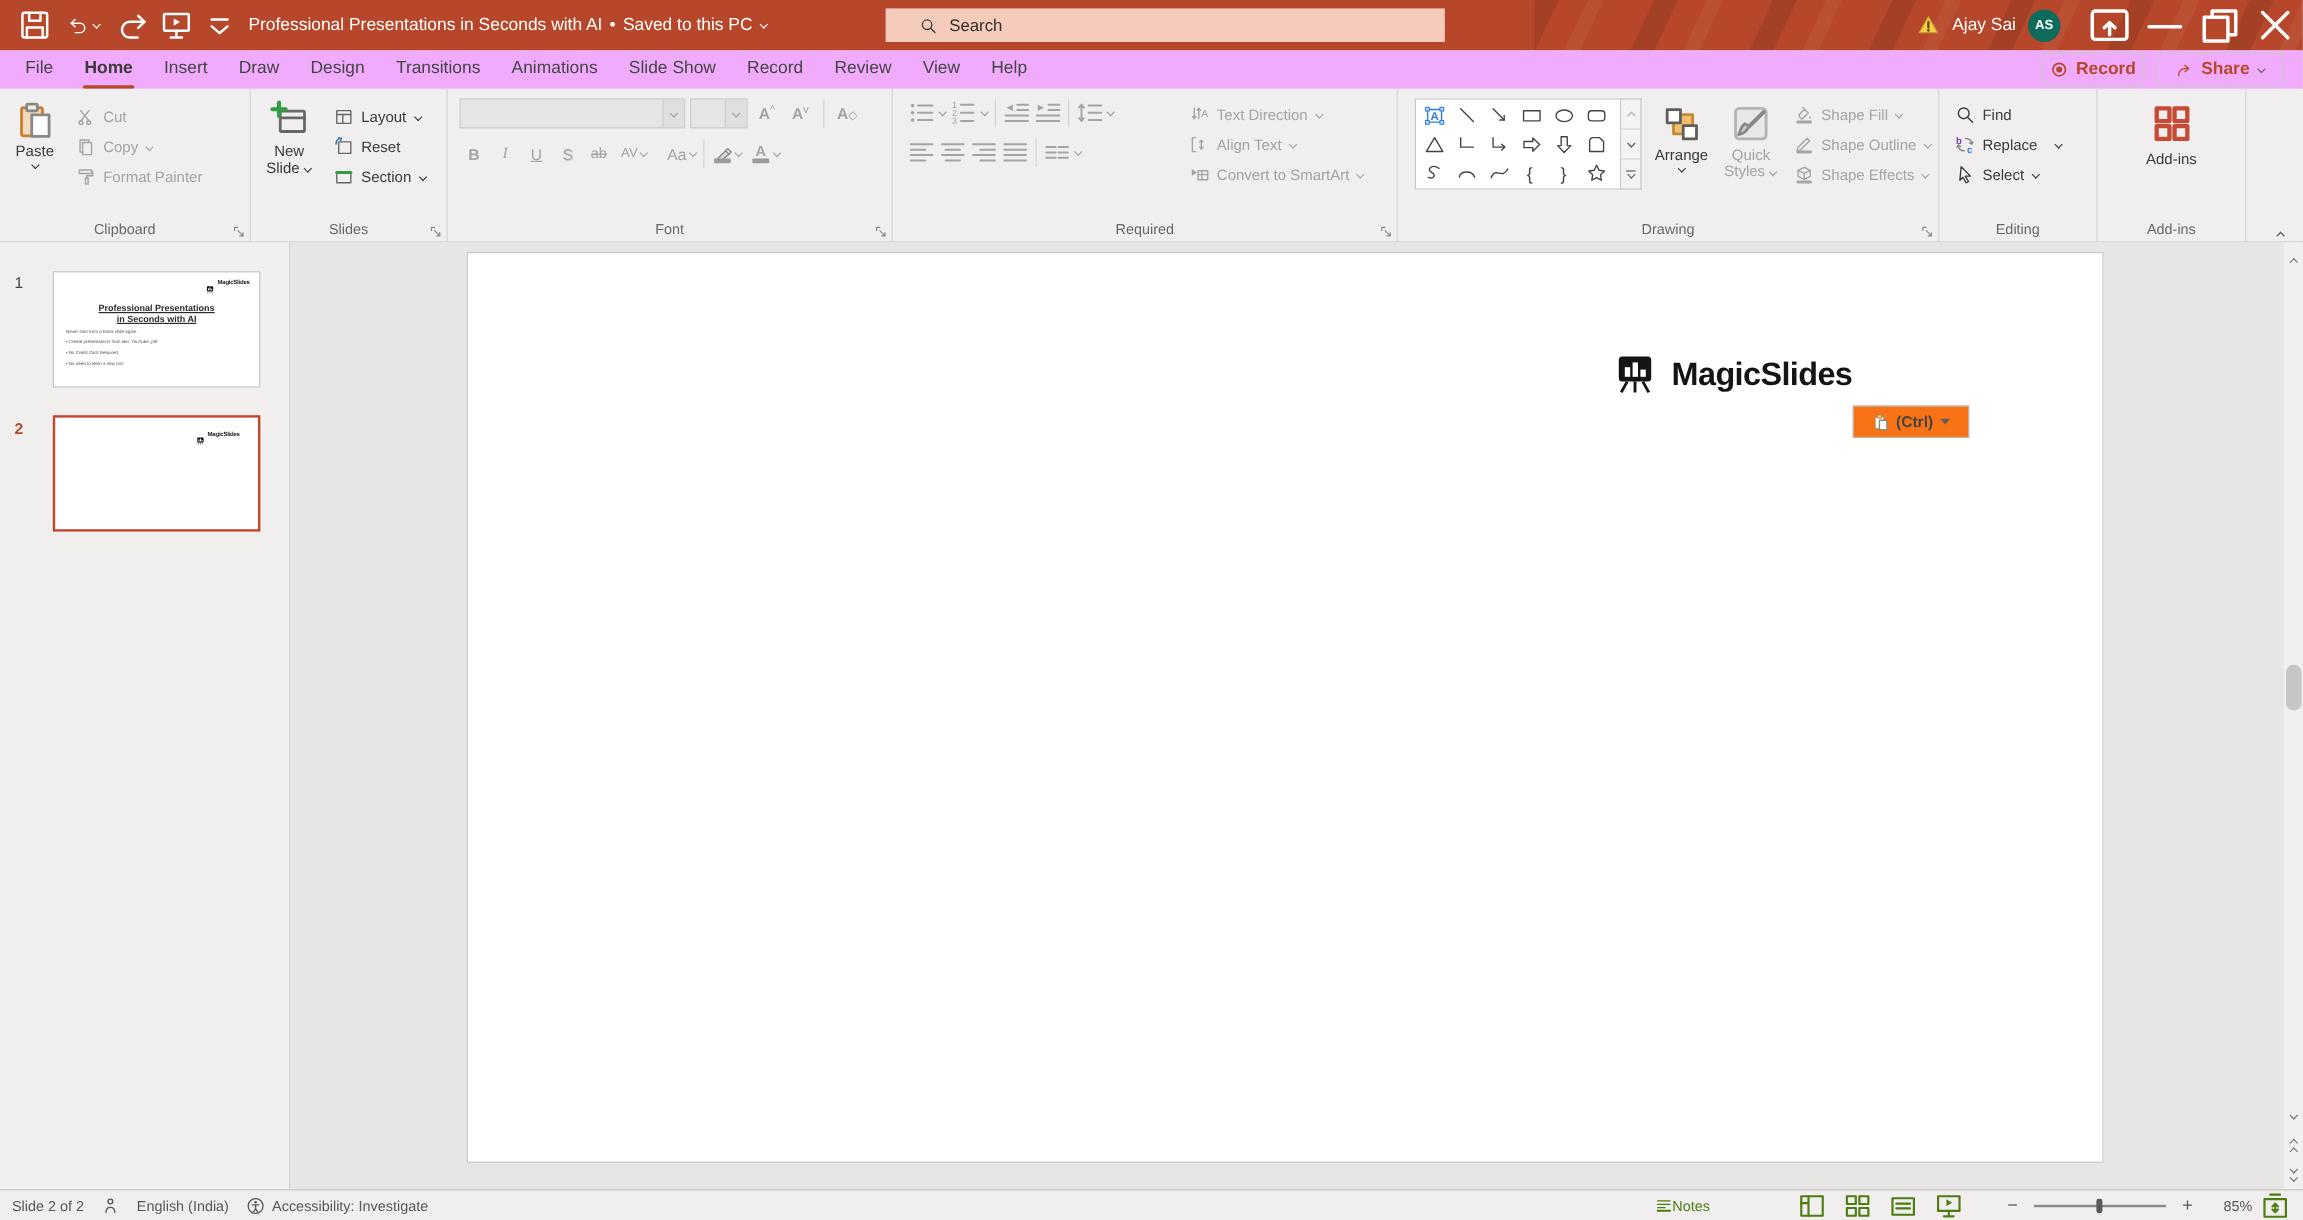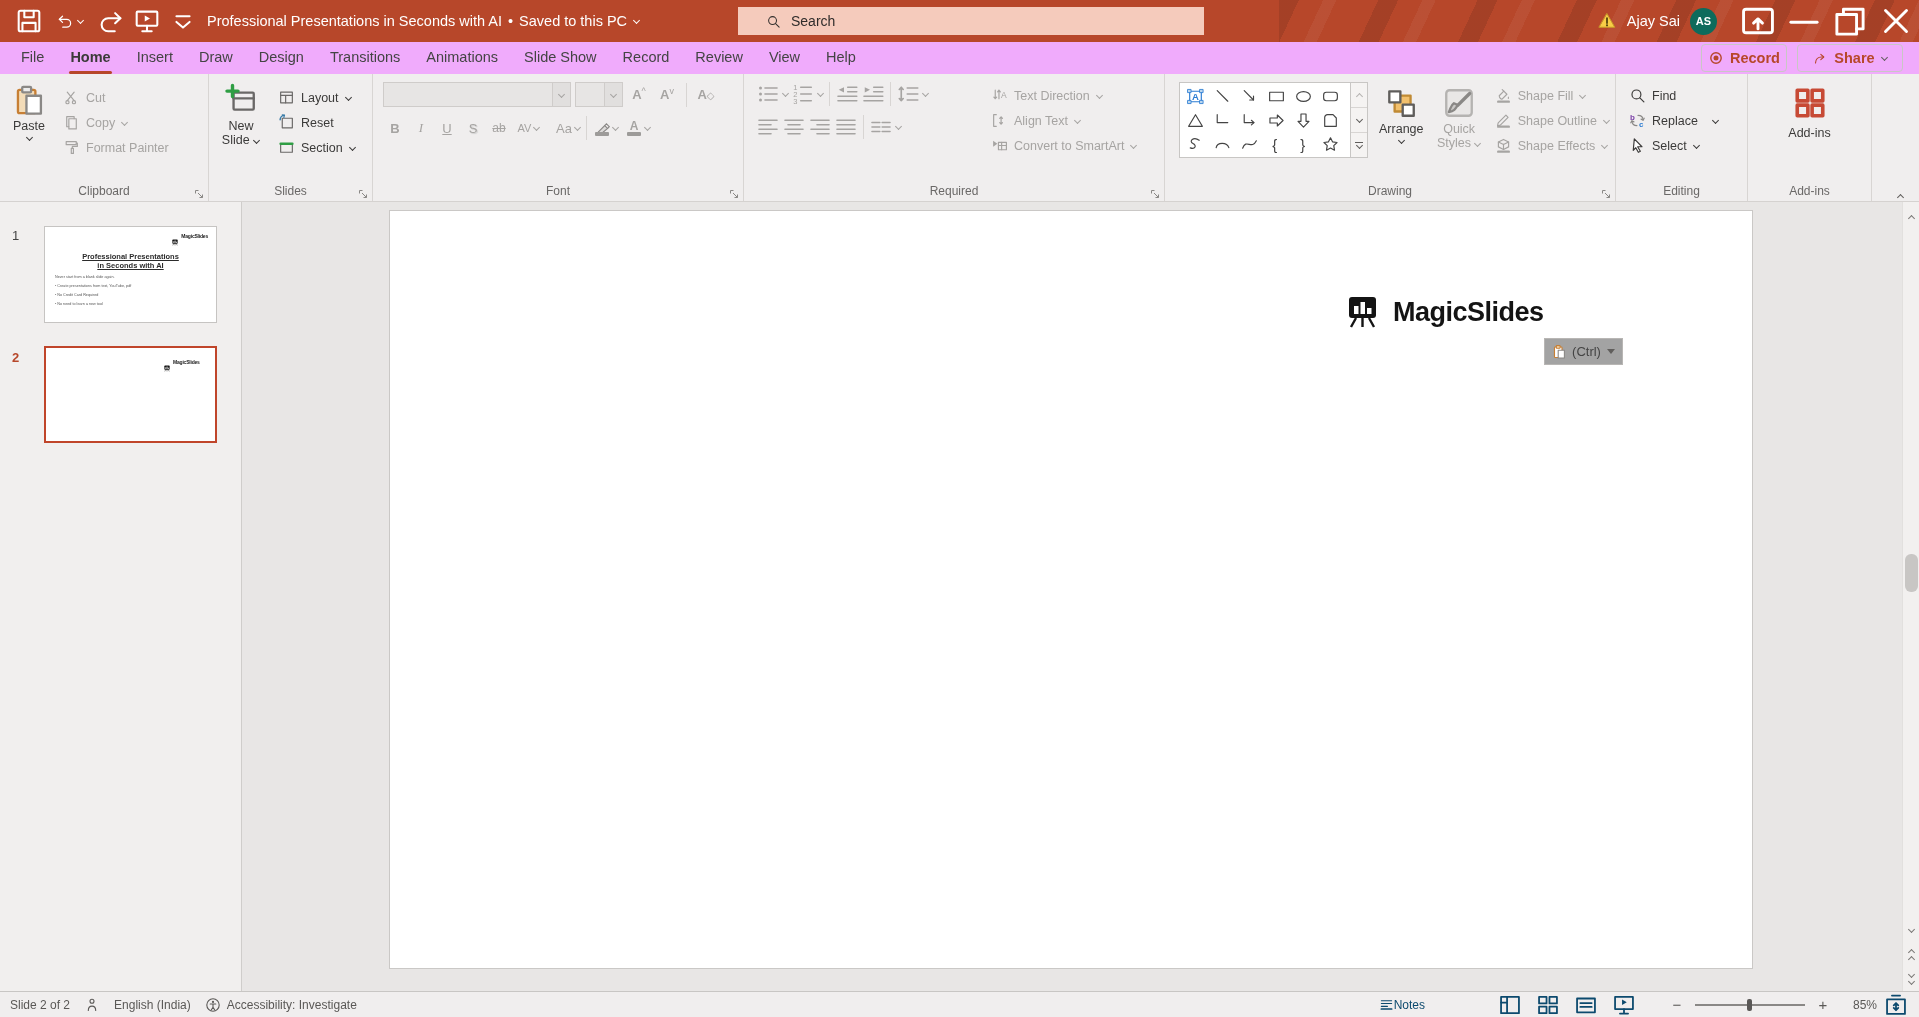--- a/index.html
+++ b/index.html
@@ -78,35 +78,35 @@
   .minilogo svg{width:7px;height:7px;}
   .minilogo span{font-size:5px;font-weight:bold;color:#1a1a1a;letter-spacing:-0.2px;}
   #t1title{margin-top:25px;text-align:center;font-size:7.5px;font-weight:bold;color:#2b2b2b;text-decoration:underline;line-height:9px;}
   #t1bullets{margin:4px 0 0 10px;}
   #t1bullets div{font-size:6px;transform:scale(.62);transform-origin:0 0;color:#555;line-height:9px;white-space:nowrap;}
   #canvasarea{position:absolute;left:242px;top:0;width:1660px;height:789px;background:#e8e6e5;}
   #slidecanvas{position:absolute;left:147px;top:8px;width:1364px;height:759px;background:#fff;border:1px solid #cac8c6;}
   #canvas-logo{position:absolute;left:957px;top:83px;display:flex;align-items:center;gap:10px;cursor:pointer;}
   #canvas-logo svg{width:36px;height:36px;}
   #canvas-logo span{font-size:27px;font-weight:bold;color:#141414;letter-spacing:-0.5px;}
-  #paste-opts{position:absolute;left:1154px;top:127px;width:79px;height:27px;background:#a3a3a3;border:1px solid #b8b6b4;display:flex;align-items:center;justify-content:center;gap:4px;font-size:13px;color:#444;cursor:pointer;}
+  #paste-opts{position:absolute;left:1154px;top:127px;width:97px;height:27px;background:#f97316;border:1px solid #b8b6b4;display:flex;align-items:center;justify-content:center;gap:4px;font-size:13px;color:#444;cursor:pointer;font-weight:bold;}
   #paste-opts svg{width:16px;height:16px;}
   #paste-opts .arr{width:0;height:0;border-left:4px solid transparent;border-right:4px solid transparent;border-top:5px solid #605e5c;margin-left:2px;}
   
   #vscroll{position:absolute;right:0;top:0;width:17px;height:789px;background:#f2f0ef;border-left:1px solid #e2e0de;}
   .scbtn{position:absolute;left:0;width:17px;height:18px;display:flex;align-items:center;justify-content:center;color:#7a7876;cursor:pointer;}
   #vthumb{position:absolute;left:2px;top:352px;width:13px;height:38px;background:#c8c6c4;border-radius:6px;cursor:grab;}
   .dblchev{display:flex;flex-direction:column;gap:1px;align-items:center;}
   
   #statusbar{position:absolute;left:0;bottom:0;width:1919px;height:26px;background:#f0eeee;border-top:1px solid #c8c6c4;font-size:12px;color:#5a5856;display:flex;align-items:center;}
   #sb-left{display:flex;align-items:center;gap:14px;margin-left:10px;}
   #sb-left .sico{width:16px;height:16px;color:#5a5856;}
   #sb-left .sico svg{width:16px;height:16px;}
   #sb-right{position:absolute;right:8px;display:flex;align-items:center;}
-  .sbbtn{display:flex;align-items:center;gap:0;padding:0 6px;height:26px;cursor:pointer;color:#0c4a6e;}
+  .sbbtn{display:flex;align-items:center;gap:0;padding:0 6px;height:26px;cursor:pointer;color:#4d7c0f;}
   .sbbtn svg{width:15px;height:15px;}
   #zoomtrack{width:110px;height:2px;background:#8a8886;position:relative;margin:0 8px;cursor:pointer;}
   #zoomtrack::before{content:"";position:absolute;left:50%;top:-3px;width:1px;height:8px;background:#8a8886;}
   #zoomthumb{position:absolute;left:52px;top:-5px;width:5px;height:12px;background:#5a5856;border-radius:2px;}
   .zbtn{font-size:15px;color:#5a5856;width:20px;text-align:center;cursor:pointer;}
   #zoomlevel{width:38px;text-align:right;margin-left:6px;cursor:pointer;}
 </style>
 </head>
 <body>
 

